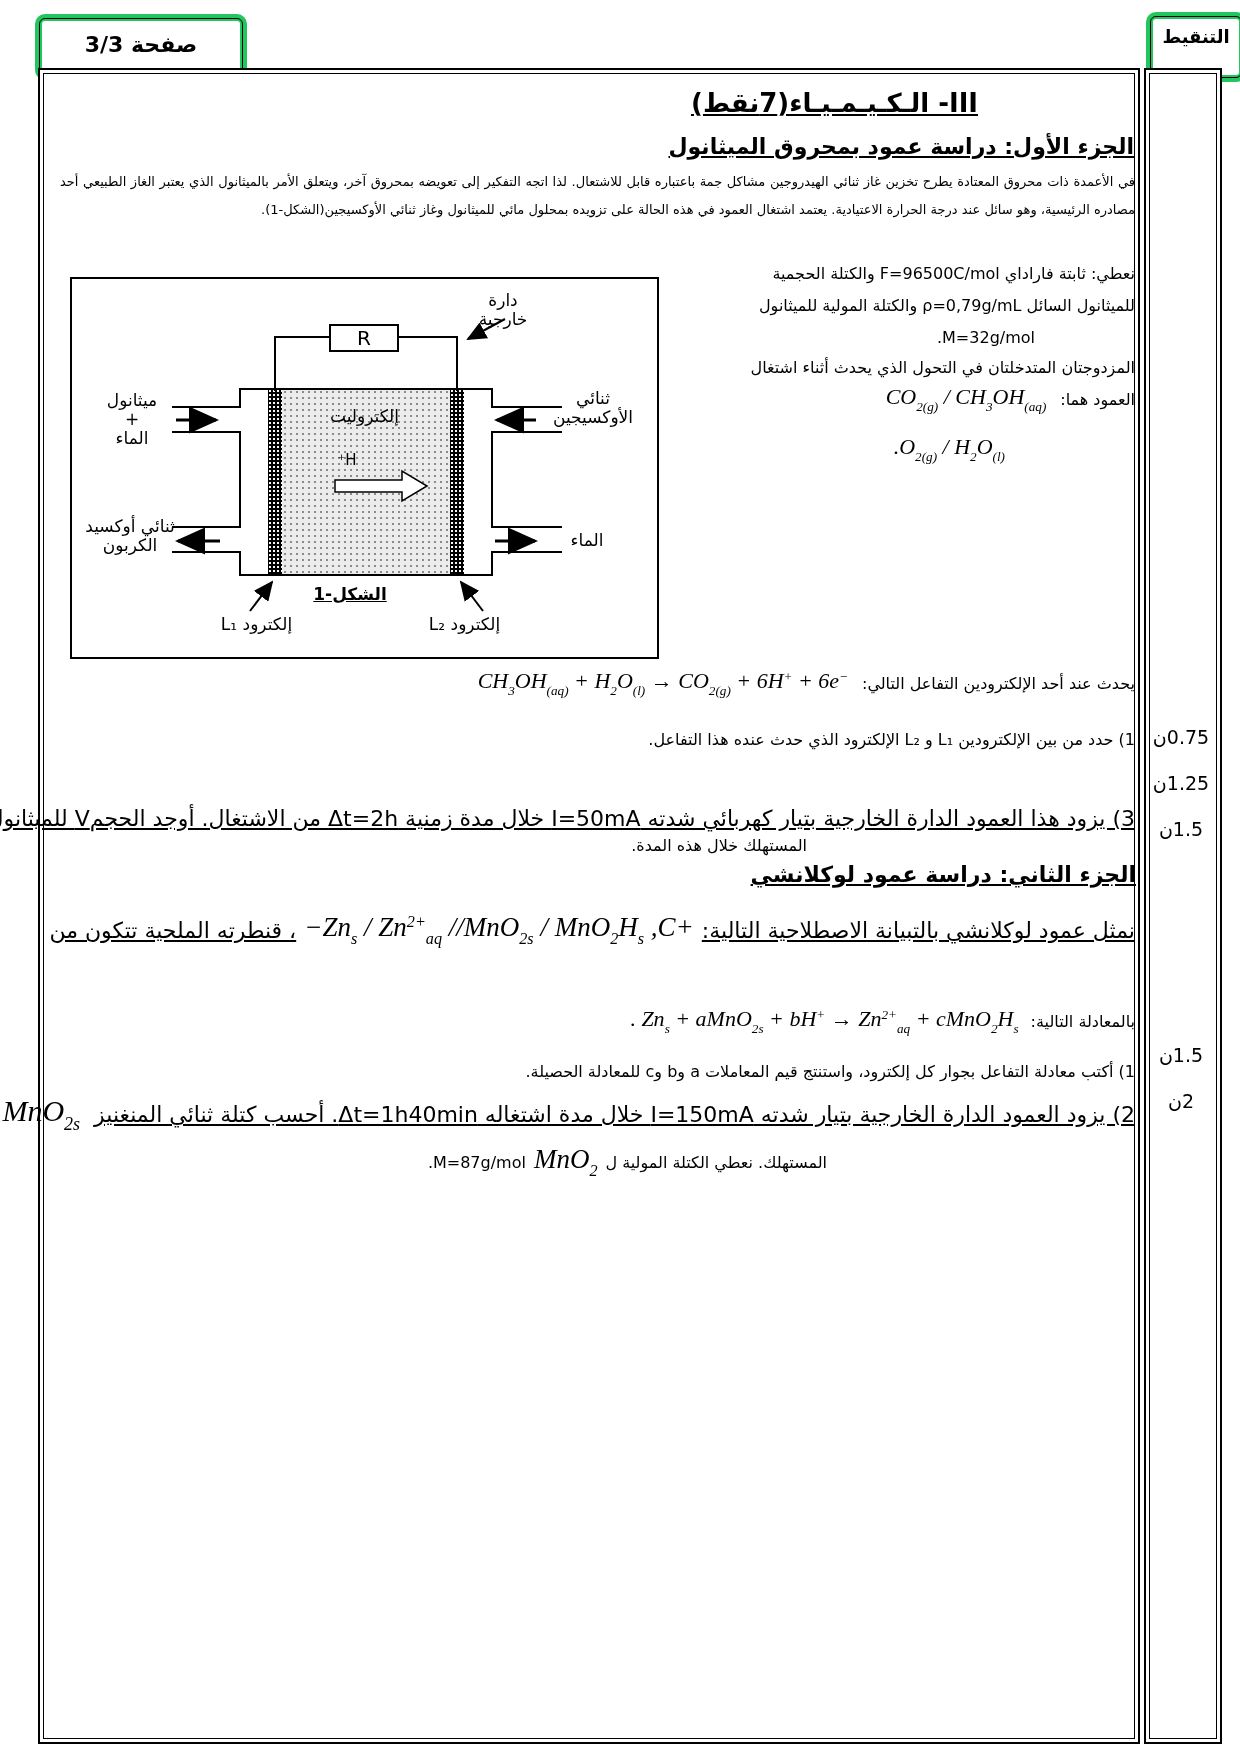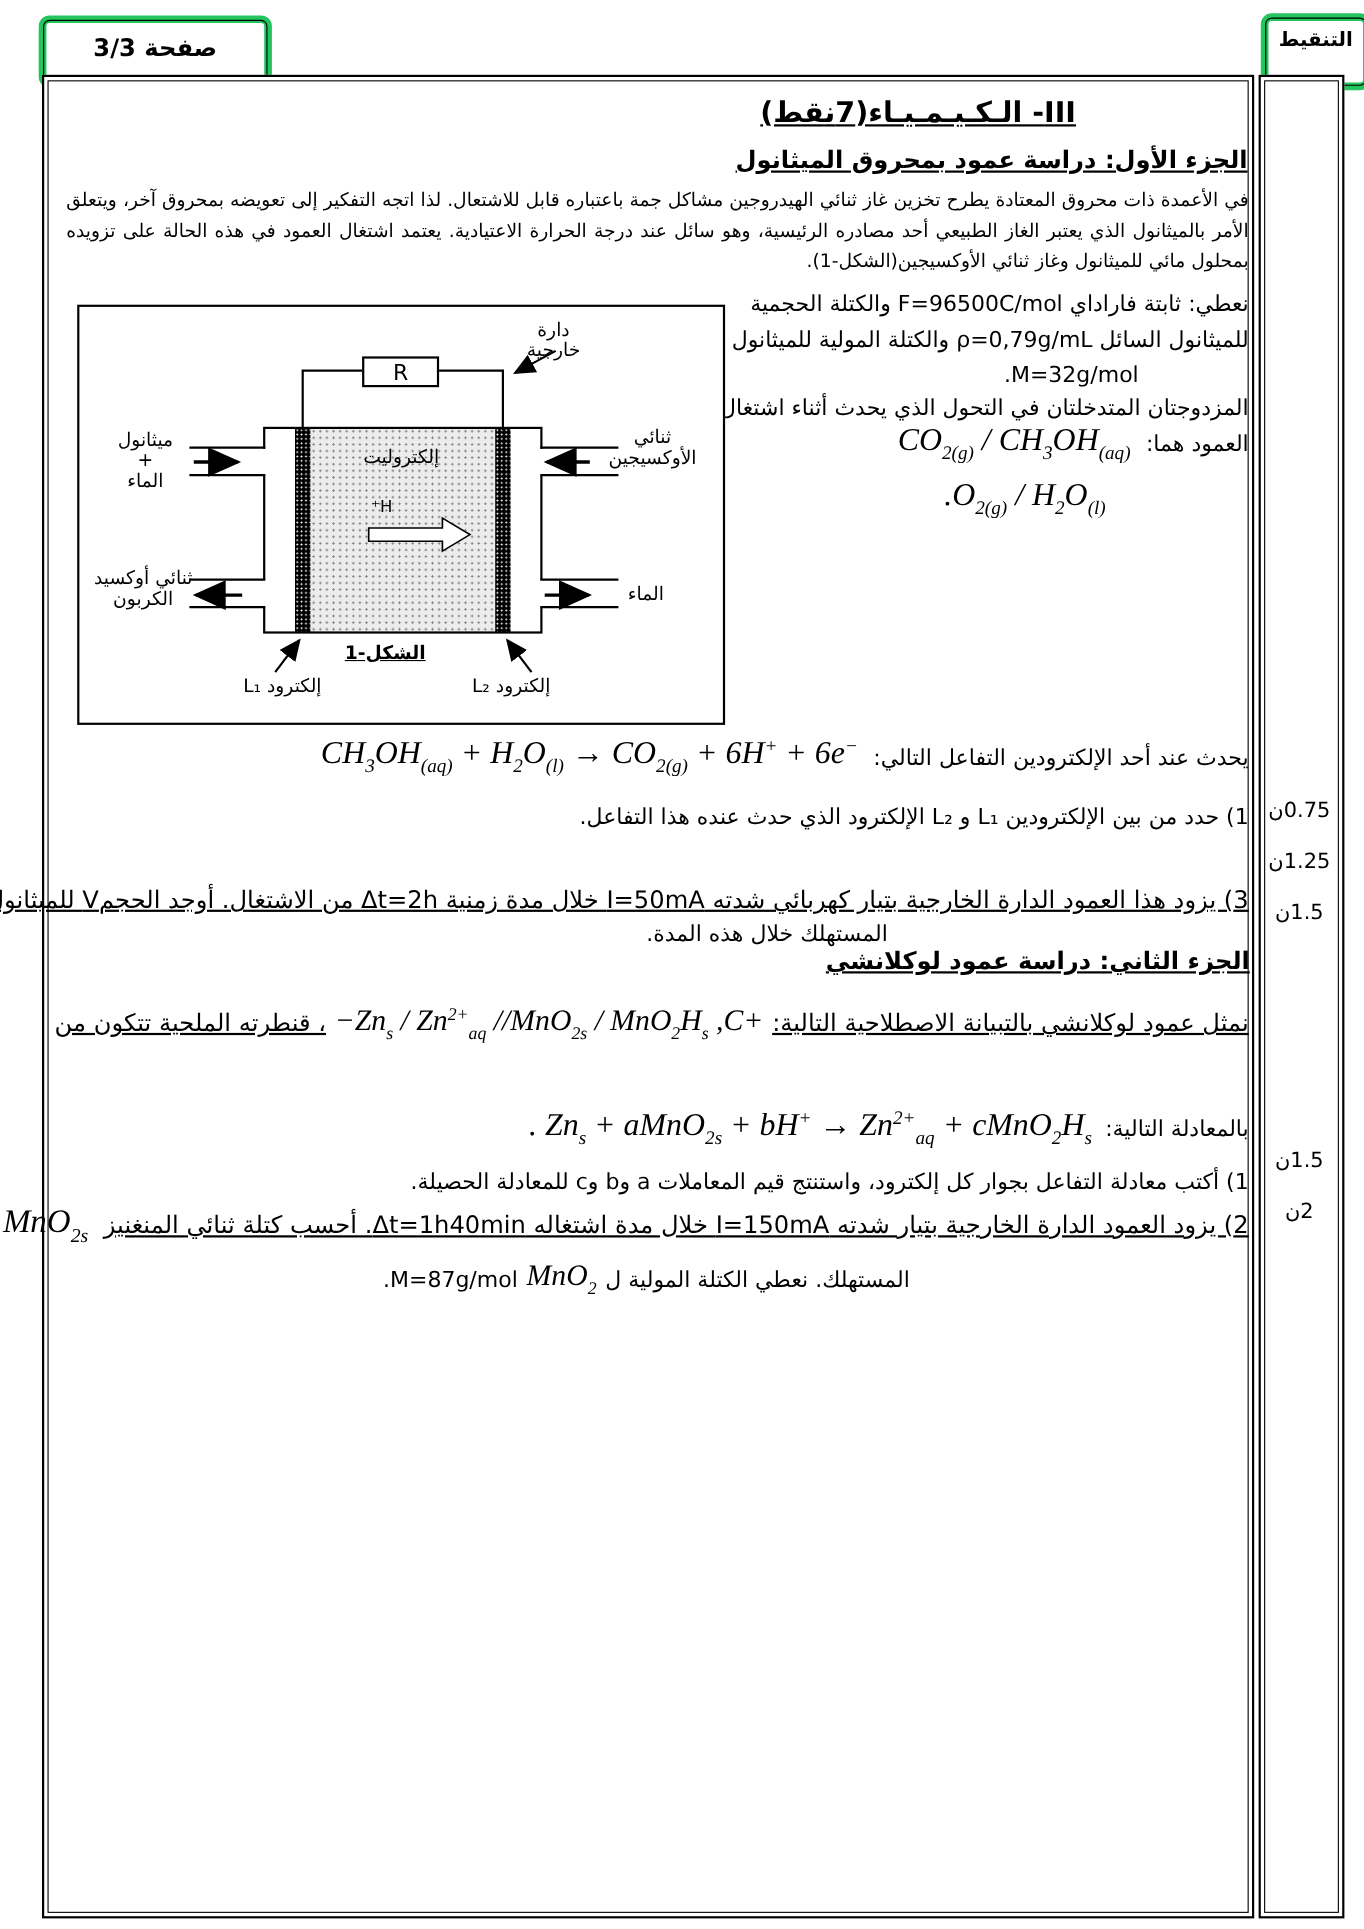--- a/index.html
+++ b/index.html
@@ -5,30 +5,30 @@
   html,body{margin:0;padding:0;}
   body{width:1240px;height:1754px;background:#fff;color:#000;
        font-family:"DejaVu Sans",sans-serif;}
   .sheet{position:relative;width:1240px;height:1754px;background:#fff;direction:rtl;}
   .abs{position:absolute;}
   .tab{border:7px solid #22c55e;border-radius:10px;outline:1px solid #000;outline-offset:-5px;
        text-align:center;background:#fff;}
   .frame{border:2px solid #000;outline:1px solid #000;outline-offset:-6px;background:#fff;}
   .title{font-size:26px;font-weight:bold;text-decoration:underline;white-space:nowrap;}
   .heading{font-size:22px;font-weight:bold;text-decoration:underline;white-space:nowrap;}
-  .para{font-size:17px;line-height:28px;text-align:justify;}
-  .line{font-size:20px;white-space:nowrap;}
+  .para{font-size:13px;line-height:28px;text-align:justify;}
+  .line{font-size:16px;white-space:nowrap;}
   .line.sm{font-size:22px;text-decoration:underline;}
   .mark{font-size:19px;text-align:center;width:74px;}
   .frow{display:flex;align-items:center;gap:14px;white-space:nowrap;}
   .formula{font-family:"Liberation Serif","DejaVu Serif",serif;font-style:italic;
            direction:ltr;unicode-bidi:isolate;white-space:nowrap;}
   .formula sub{font-size:60%;font-style:italic;vertical-align:-0.5em;}
   .formula sup{font-size:60%;font-style:italic;vertical-align:0.55em;}
-  .f29{font-size:29px;} .f30{font-size:30px;} .f27{font-size:27px;}
+  .f29{font-size:22px;} .f30{font-size:30px;} .f27{font-size:27px;}
   
   .fig{border:2px solid #000;background:#fff;}
   .fig .lbl{position:absolute;font-size:17px;line-height:19px;text-align:center;z-index:4;}
   .electrolyte{position:absolute;background-color:#ececec;z-index:1;
      background-image:radial-gradient(#8a8a8a 0.9px,transparent 1.1px);background-size:6px 6px;}
   .electrode{position:absolute;background-color:#000;z-index:2;
      background-image:radial-gradient(#fff 0.7px,transparent 0.95px);background-size:4px 4px;}
   .rbox{position:absolute;border:2px solid #000;background:#fff;z-index:5;
         font-size:20px;text-align:center;font-family:"DejaVu Sans",sans-serif;}
   .figsvg{position:absolute;left:0;top:0;z-index:3;pointer-events:none;}

